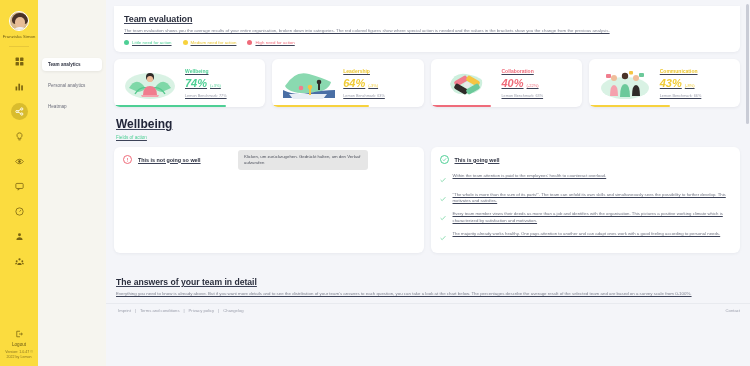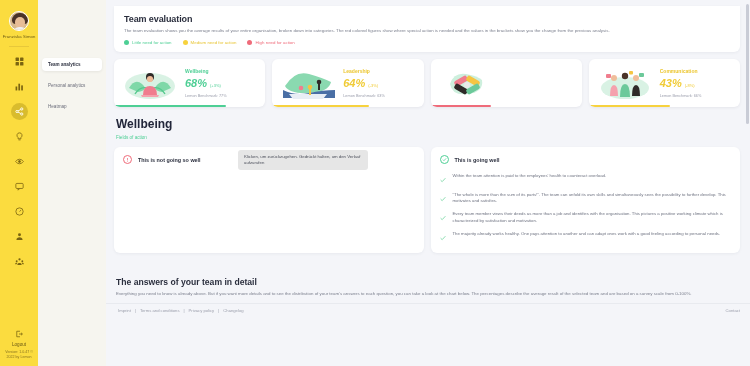--- a/index.html
+++ b/index.html
@@ -63,21 +63,21 @@
     color: #6d6f7c; border-radius: 4px;
   }
   .subnav-item.active {
     background: #ffffff; color: #2f3342; font-weight: bold;
     box-shadow: 0 1px 3px rgba(0,0,0,.07);
   }
 
   
   .main {
     flex: 1; height: 316px; overflow: hidden;
-    position: relative; background: #f4f5f9;
+    position: relative; background: #f4f5f9; text-decoration: underline;
   }
   .scroll { padding: 0 10px 0 8px; }
 
   .card {
     background: #fff; border-radius: 6px;
     box-shadow: 0 1px 3px rgba(40,44,63,.06);
   }
 
   
   .hdr { padding: 8px 10px 7px; margin: 6px 0 0; border-radius: 0 0 6px 6px; }
@@ -284,21 +284,21 @@
             <path d="M44 30q-5-8-12-6" stroke="#55c98e" stroke-width="1.4" fill="none"></path>
             <circle cx="29" cy="13" r="4" fill="#2f2a28"></circle>
             <circle cx="29" cy="15" r="3.1" fill="#f0bd9a"></circle>
             <path d="M22 31q0-9 7-9t7 9z" fill="#f07d8e"></path>
             <path d="M20 31h18l-1 2H21z" fill="#f5a1ad"></path>
           </svg>
         </div>
         <div class="kpi-txt">
           <div class="kpi-title" style="color:#4ecf95">Wellbeing</div>
           <div class="kpi-val" style="color:#4ecf95">
-            <span>68%</span>
+            <span>74%</span>
             <span class="kpi-delta">(+3%)</span>
           </div>
           <div class="kpi-bench">Lemon Benchmark: 77%</div>
         </div>
         <div class="kpi-bar" style="width:74%;background:#4ecf95"></div>
       </div>
 
       <div class="kpi">
         <div class="kpi-art">
           <svg width="58" height="38" viewBox="0 0 58 38">
@@ -326,20 +326,28 @@
       <div class="kpi">
         <div class="kpi-art">
           <svg width="58" height="38" viewBox="0 0 58 38">
             <path d="M12 20q4-12 16-10t16 6q2 12-14 14T12 20z" fill="#cdefdd"></path>
             <rect x="16" y="14" width="14" height="6" rx="2" transform="rotate(-30 23 17)" fill="#f07d8e"></rect>
             <rect x="28" y="14" width="14" height="6" rx="2" transform="rotate(30 35 17)" fill="#f5c542"></rect>
             <rect x="16" y="22" width="14" height="6" rx="2" transform="rotate(30 23 25)" fill="#2f2a28"></rect>
             <rect x="28" y="22" width="14" height="6" rx="2" transform="rotate(-30 35 25)" fill="#6cc99a"></rect>
             <circle cx="29" cy="21" r="3" fill="#e9e9e9"></circle>
           </svg>
+        </div>
+        <div class="kpi-txt">
+          <div class="kpi-title" style="color:#ef6b7a">Collaboration</div>
+          <div class="kpi-val" style="color:#ef6b7a">
+            <span>40%</span>
+            <span class="kpi-delta">(-22%)</span>
+          </div>
+          <div class="kpi-bench">Lemon Benchmark: 63%</div>
         </div>
         <div class="kpi-bar" style="width:40%;background:#ef6b7a"></div>
       </div>
 
       <div class="kpi">
         <div class="kpi-art">
           <svg width="58" height="38" viewBox="0 0 58 38">
             <ellipse cx="29" cy="24" rx="24" ry="11" fill="#d9f2e4"></ellipse>
             <circle cx="18" cy="14" r="3" fill="#f0bd9a"></circle>
             <path d="M14 32q0-11 4-11t4 11z" fill="#f5a1ad"></path>

